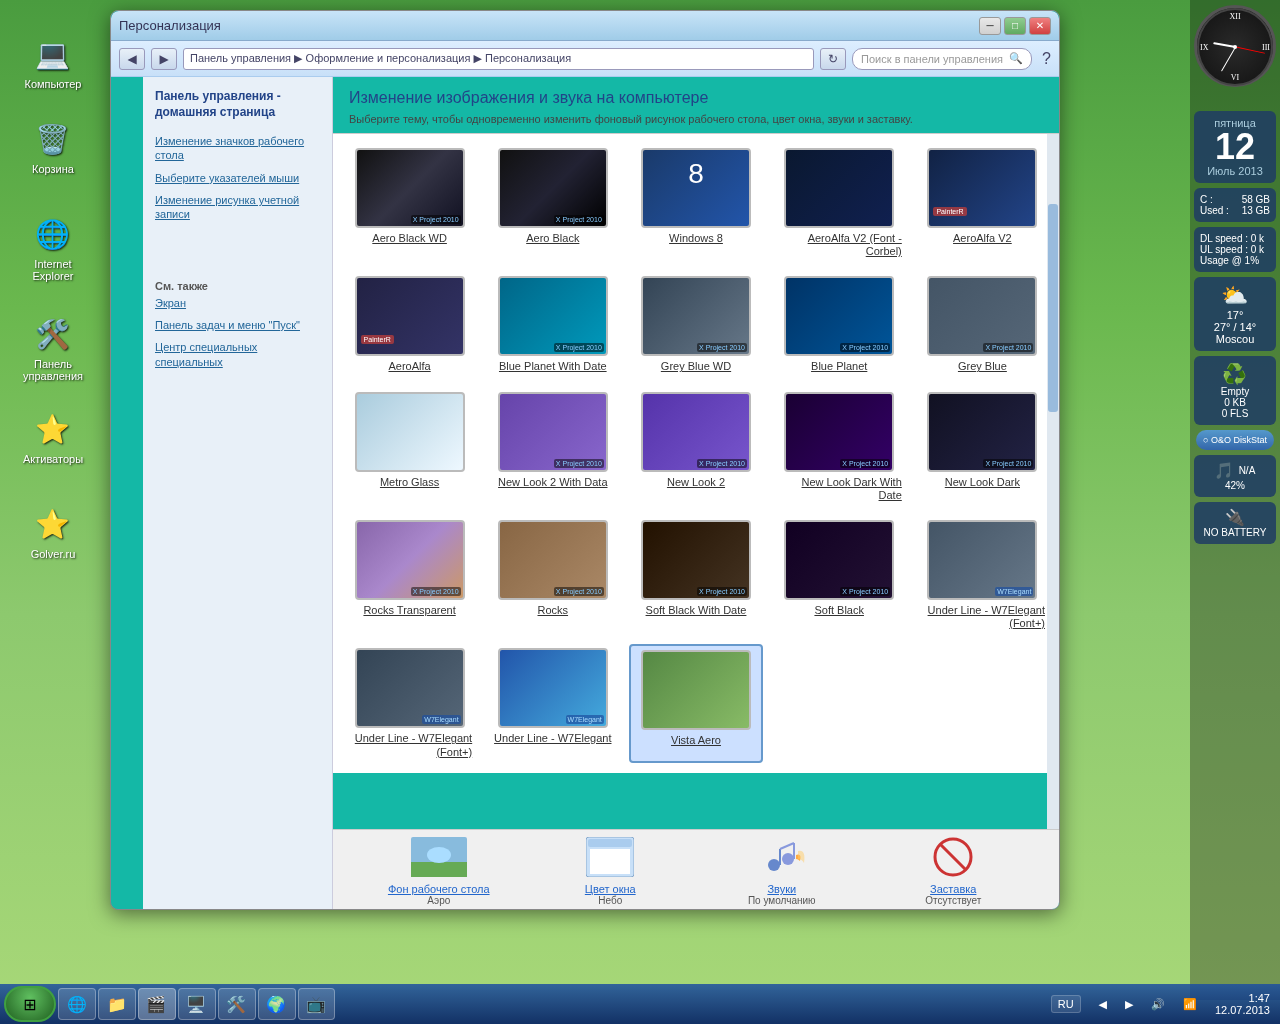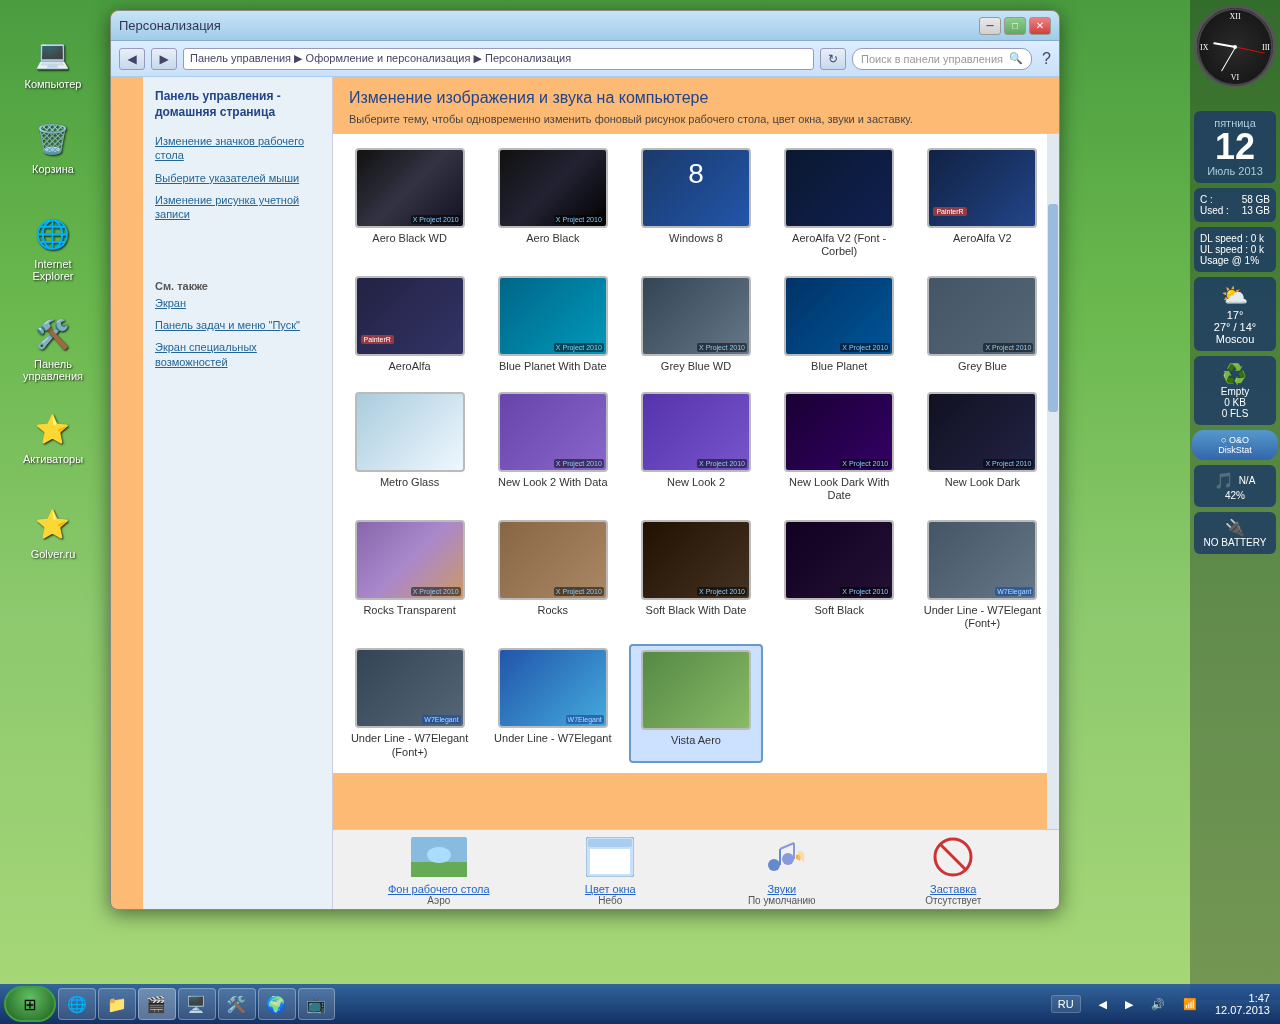--- a/index.html
+++ b/index.html
@@ -112,22 +112,22 @@
       padding: 6px;
       width: 82px;
       color: white;
       font-size: 10px;
       text-align: center;
     }
 
     .diskstat-btn {
       background: linear-gradient(180deg, #5599cc 0%, #3366aa 100%);
       border-radius: 12px;
-      padding: 5px 20px;
-      width: 86px;
+      padding: 5px 2px;
+      width: 78px;
       color: white;
       font-size: 9px;
       text-align: center;
       cursor: pointer;
     }
 
     .audio-widget {
       background: rgba(30,60,100,0.85);
       border-radius: 6px;
       padding: 6px;
@@ -147,21 +147,21 @@
       text-align: center;
     }
 
     
     .main-window {
       position: absolute;
       left: 110px;
       top: 10px;
       width: 950px;
       height: 900px;
-      background: #fdba74;
+      background: #14b8a6;
       border: 1px solid #888;
       border-radius: 8px;
       box-shadow: 0 4px 20px rgba(0,0,0,0.5);
       display: flex;
       flex-direction: column;
       overflow: hidden;
     }
 
     .title-bar {
       height: 30px;
@@ -323,23 +323,24 @@
       overflow: hidden;
       position: relative;
       background: #222;
       display: flex;
       align-items: center;
       justify-content: center;
     }
     .theme-label {
       color: #333;
       font-size: 11px;
-      text-align: center;
+      text-align: right;
       margin-top: 4px;
       line-height: 1.2;
+      text-decoration: underline;
     }
 
     
     .t-aero-black-wd { background: linear-gradient(135deg, #111 0%, #334 50%, #112 100%); }
     .t-aero-black { background: linear-gradient(135deg, #111 0%, #223 50%, #000 100%); }
     .t-win8 { background: linear-gradient(135deg, #1a3a6a 0%, #2255aa 100%); }
     .t-aero-alfa-blue { background: linear-gradient(135deg, #0a2060 0%, #1144aa 100%); }
     .t-aero-alfa-v2 { background: linear-gradient(135deg, #0a1830 0%, #102050 100%); }
     .t-aero-alfa-v2b { background: linear-gradient(135deg, #112244 0%, #224488 100%); }
     .t-aero-alfa { background: linear-gradient(135deg, #224 0%, #336 100%); }
@@ -674,21 +675,21 @@
       <div class="left-panel-title">Панель управления - домашняя страница</div>
       <div style="height:8px;"></div>
       <a class="left-panel-link">Изменение значков рабочего стола</a>
       <a class="left-panel-link">Выберите указателей мыши</a>
       <a class="left-panel-link">Изменение рисунка учетной записи</a>
 
       <div style="height:40px;"></div>
       <div class="left-panel-section">См. также</div>
       <a class="left-panel-link">Экран</a>
       <a class="left-panel-link">Панель задач и меню "Пуск"</a>
-      <a class="left-panel-link">Экран специальных возможностей</a>
+      <a class="left-panel-link">Центр специальных специальных</a>
     </div>
 
     <div class="right-panel">
       <div class="panel-header">
         <div class="panel-title">Изменение изображения и звука на компьютере</div>
         <div class="panel-subtitle">Выберите тему, чтобы одновременно изменить фоновый рисунок рабочего стола, цвет окна, звуки и заставку.</div>
       </div>
 
       <div style="position:relative;flex:1;overflow:hidden;">
         <div class="themes-grid" id="themes-grid">

